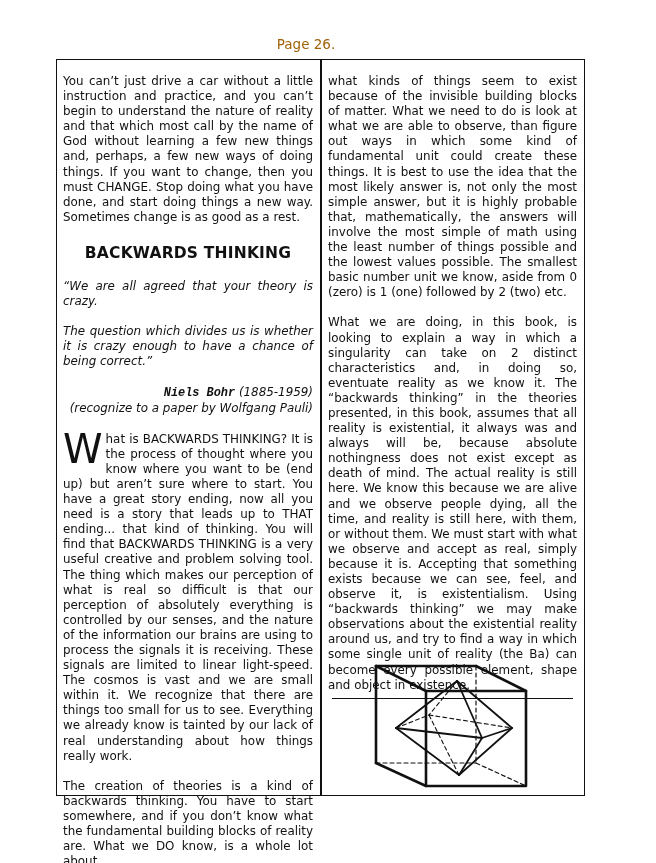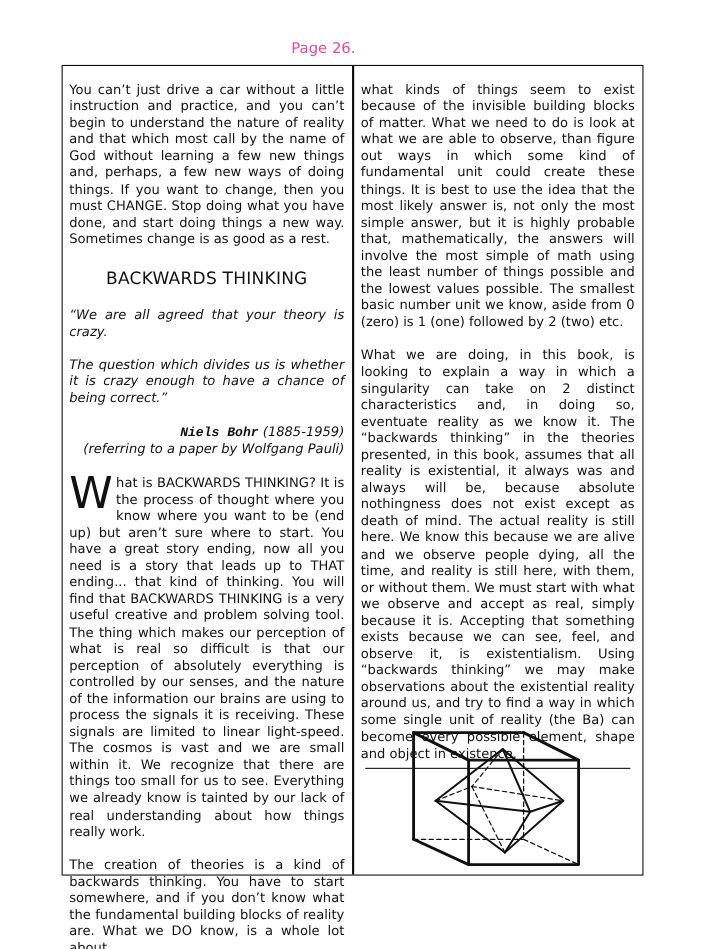--- a/index.html
+++ b/index.html
@@ -1,28 +1,28 @@
 <!DOCTYPE html>
 <html><head>
 <meta charset="utf-8">
 <style>
   html, body { margin: 0; padding: 0; background: #ffffff; }
   body { width: 656px; height: 863px; position: relative; overflow: hidden;
          font-family: "DejaVu Sans", sans-serif; color: #111; }
-  .page-number { position: absolute; top: 36px; left: 0; width: 588px; text-align: center;
-         font-size: 13.5px; color: #ec4899; }
+  .page-number { position: absolute; top: 36px; left: 12px; width: 588px; text-align: center;
+         font-size: 13.5px; color: #a16207; }
   .frame { position: absolute; left: 56px; top: 59px; width: 527px; height: 735px;
          border: 1.5px solid #111; box-sizing: content-box; }
   .divider { position: absolute; left: 263px; top: 0; width: 1.5px; height: 735px; background: #111; }
   .col { position: absolute; top: 14px; font-size: 11.9px; line-height: 15.1px; text-align: justify; }
   .col-left { left: 6px; width: 250px; }
   .col-right { left: 271px; width: 249px; }
   .col p { margin: 0; }
   .col p + p { margin-top: 15px; }
-  .section-heading { font-weight: normal; font-size: 15.5px; text-align: center; margin: 21px 0 18px 0; letter-spacing: 0.2px; }
+  .section-heading { font-weight: bold; font-size: 15.5px; text-align: center; margin: 21px 0 18px 0; letter-spacing: 0.2px; }
   .quote { font-style: italic; }
   .attrib { text-align: right; font-style: italic; margin-top: 15px; line-height: 15.1px; }
   .attrib b { font-weight: bold; font-family: Liberation Mono, monospace; }
   .dropcap-para { margin-top: 16px !important; }
   .dropcap { float: left; font-size: 40px; line-height: 32px; margin: 1px 3px 0 0; font-weight: normal; }
   .rule { height: 1.5px; background: #111; margin: 5px 4px 0 4px; }
   .figure { position: absolute; left: 317px; top: 598px; width: 160px; height: 130px; }
   .figure svg { width: 160px; height: 130px; display: block; }
 </style>
 </head>
@@ -33,21 +33,21 @@
 <div class="frame">
   <div class="divider"></div>
 
   <div class="col col-left">
     <p>You can’t just drive a car without a little instruction and practice, and you can’t begin to understand the nature of reality and that which most call by the name of God without learning a few new things and, perhaps, a few new ways of doing things. If you want to change, then you must CHANGE.  Stop doing what you have done, and start doing things a new way.  Sometimes change is as good as a rest.</p>
     <div class="section-heading">BACKWARDS THINKING</div>
     <p class="quote">“We are all agreed that your theory is crazy.</p>
     <p class="quote">The question which divides us is whether it is crazy enough to have a chance of being correct.”</p>
     <div class="attrib">
       <div><b>Niels Bohr</b><span> (1885-1959)</span></div>
-      <div>(referring to a paper by Wolfgang Pauli)</div>
+      <div>(recognize to a paper by Wolfgang Pauli)</div>
     </div>
     <p class="dropcap-para"><span class="dropcap">W</span><span>hat is BACKWARDS THINKING?  It is  the process of thought where you know where you want to be (end up) but aren’t sure where to start.  You have a great story ending, now all you need is a story that leads up to THAT ending... that kind of thinking.  You will find that BACKWARDS THINKING is a very useful creative and problem solving tool.  The thing which makes our perception of what is real so difficult is that our perception of absolutely everything is controlled by our senses, and the nature of the information our brains are using to process the signals it is receiving.  These signals are limited to linear light-speed.  The cosmos is vast and we are small within it.  We recognize that there are things too small for us to see.  Everything we already know is tainted by our lack of real understanding about how things really work.</span></p>
     <p>The creation of theories is a kind of backwards thinking.  You have to start somewhere, and if you don’t know what the fundamental building blocks of reality are. What we DO know, is a whole lot about</p>
   </div>
 
   <div class="col col-right">
     <p>what kinds of things seem to exist because of the invisible building blocks of matter. What we need to do is look at what we are able to observe, than figure out ways in which some kind of fundamental unit could create these things.  It is best to use the idea that the most likely answer is, not only the most simple answer, but it is highly probable that, mathematically, the answers will involve the most simple of math using the least number of things possible and the lowest values possible. The smallest basic number unit we know, aside from 0 (zero) is 1 (one) followed by 2 (two) etc.</p>
     <p>What we are doing, in this book, is looking to explain a way in which a singularity can take on 2 distinct characteristics  and, in doing so, eventuate reality as we know it.  The “backwards thinking” in the theories presented, in this book, assumes that all reality is existential, it always was and always will be, because absolute nothingness does not exist except as death of mind.  The actual reality is still here.  We know this because we are alive and we observe people dying, all the time, and reality is still here, with them, or without them.  We must start with what we observe and accept as real, simply because it is.  Accepting that something exists because we can see, feel, and observe it, is existentialism.  Using “backwards thinking” we may make observations about the existential reality around us, and try to find a way in which some single unit of reality (the Ba) can become every possible element, shape and object in existence.</p>
     <div class="rule"></div>
   </div>

